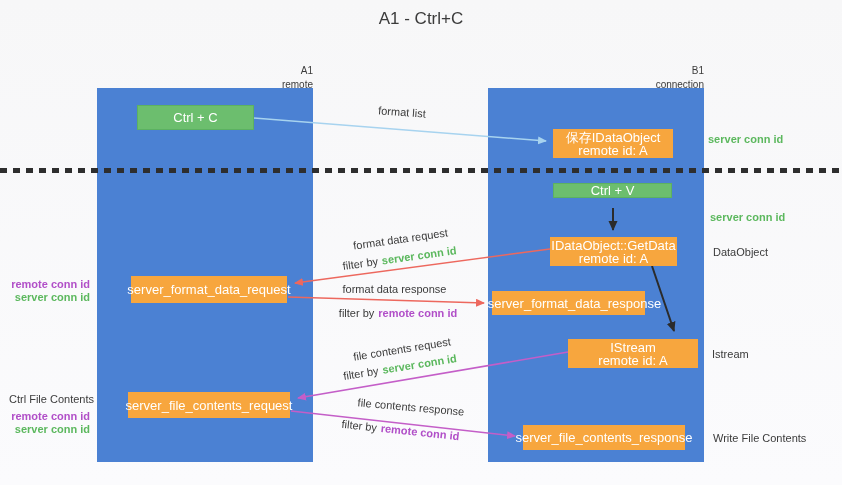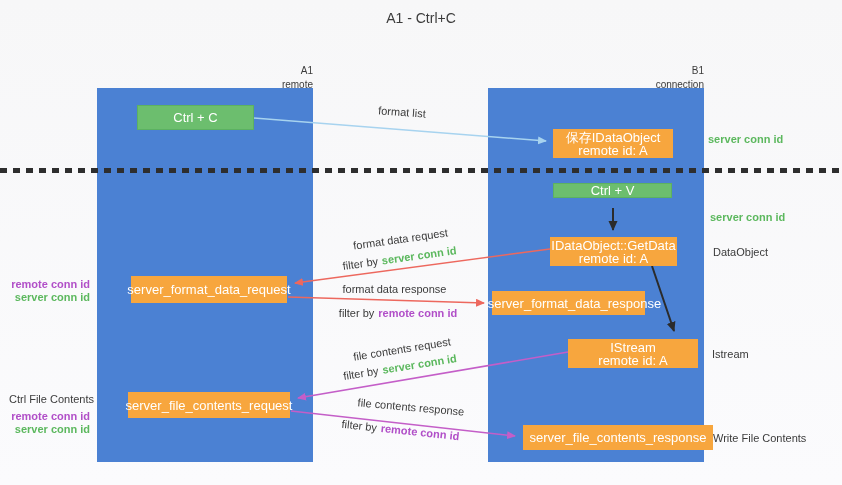--- a/index.html
+++ b/index.html
@@ -3,21 +3,21 @@
 <meta charset="utf-8">
 <style>
   * { margin:0; padding:0; box-sizing:border-box; }
   html,body { background:#f9f9fa; }
   #canvas {
     position:relative; width:842px; height:485px;
     background:linear-gradient(180deg,#f7f7f8 0%,#fbfbfd 100%);
     font-family:"Liberation Sans", sans-serif; overflow:hidden;
   }
   .title { position:absolute; top:9px; left:0; width:100%; text-align:center;
-           font-size:14px; line-height:19px; color:#3b3b3b; z-index:6; }
+           font-size:17px; line-height:19px; color:#3b3b3b; z-index:6; }
   .col-header { position:absolute; top:64px; width:216px; text-align:right;
                 font-size:10px; line-height:14px; color:#3b3b3b; z-index:6; }
   #hdr-a1 { left:97px; } #hdr-b1 { left:488px; }
   .column { position:absolute; top:88px; width:216px; height:374px;
             background:#4b81d3; z-index:1; }
   #col-a1 { left:97px; } #col-b1 { left:488px; }
   .separator { position:absolute; top:168px; left:0; width:842px; height:5px;
     background:repeating-linear-gradient(90deg,#2e2e2e 0 7px,transparent 7px 13px);
     z-index:2; }
   svg.arrows { position:absolute; top:0; left:0; z-index:3; }
@@ -27,21 +27,21 @@
   .node.green { background:#6cbe6e; border:1px solid #5cb161; }
   .node.orange { background:#f7a63e; }
   #node-ctrl-c   { left:137px; top:105px; width:117px; height:25px; }
   #node-save     { left:553px; top:129px; width:120px; height:29px; }
   #node-ctrl-v   { left:553px; top:183px; width:119px; height:15px; }
   #node-getdata  { left:550px; top:237px; width:127px; height:29px; }
   #node-fmt-req  { left:131px; top:276px; width:156px; height:27px; }
   #node-fmt-resp { left:492px; top:291px; width:153px; height:24px;padding-left:12px; }
   #node-istream  { left:568px; top:339px; width:130px; height:29px; }
   #node-file-req { left:128px; top:392px; width:162px; height:26px; }
-  #node-file-resp{ left:523px; top:425px; width:190px; height:25px; }
+  #node-file-resp{ left:523px; top:425px; width:162px; height:25px; }
   .ann { position:absolute; font-size:11px; line-height:13px; z-index:5; white-space:nowrap; }
   .green-text  { color:#5cb85e; font-weight:bold; }
   .purple-text { color:#b14fc8; font-weight:bold; }
   .dark-text   { color:#3b3b3b; }
   #ann-server-1 { left:708px; top:133px; }
   #ann-server-2 { left:710px; top:211px; }
   #ann-dataobject { left:713px; top:246px; }
   #ann-istream-r  { left:712px; top:348px; }
   #ann-write      { left:713px; top:432px; }
   #ann-left-1 { left:4px;  top:278px; width:86px; text-align:right; }

